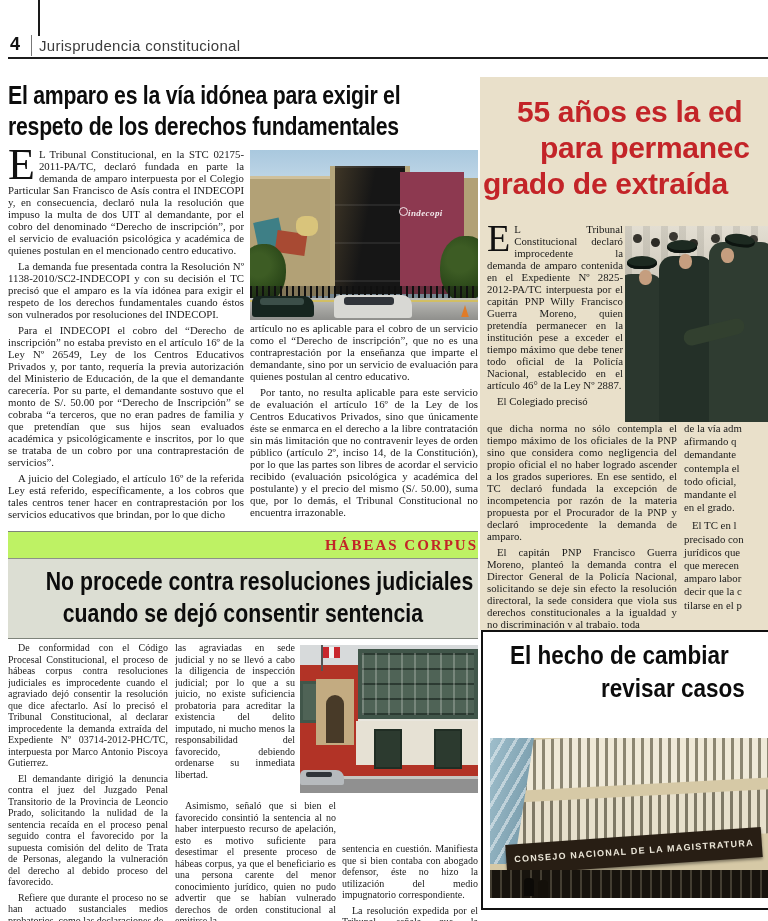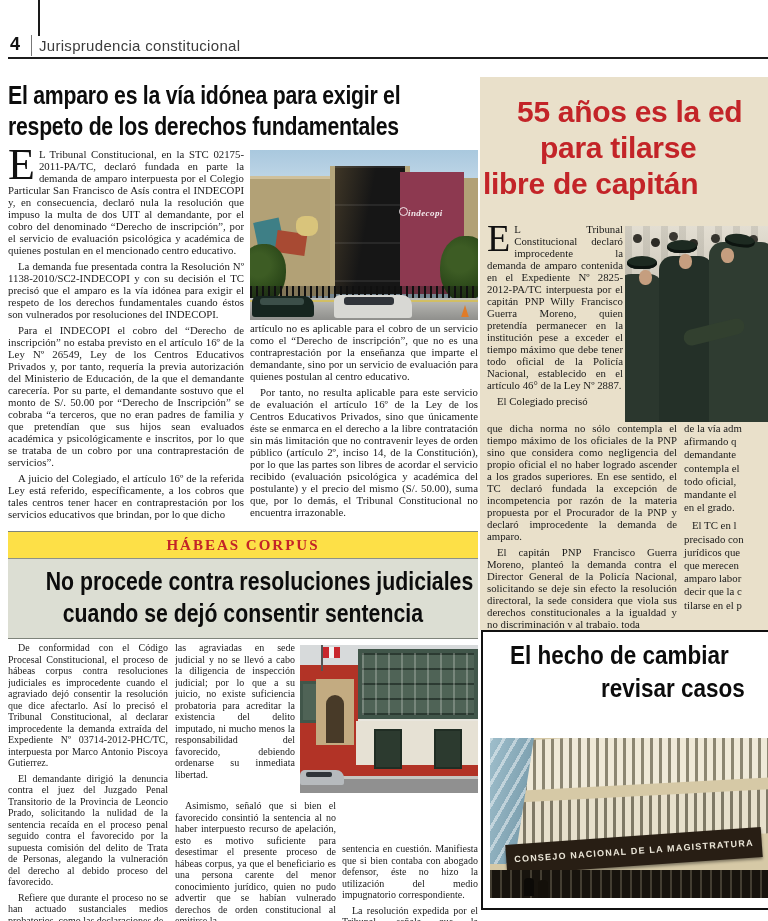--- a/index.html
+++ b/index.html
@@ -32,21 +32,21 @@
   .panel{position:absolute;left:480px;top:77px;width:288px;height:553px;background:#e9e0ca;}
   .red-hl{position:absolute;font:bold 30px/34px "Liberation Sans","DejaVu Sans",sans-serif;
           color:#c32428;white-space:nowrap;letter-spacing:-.3px;}
   .pcol{position:absolute;left:204px;top:345px;width:90px;height:206px;font-size:10.8px;}
   .pl{white-space:nowrap;line-height:13.2px;}
   .pl.pstart{margin-top:5px;text-indent:8px;}
 
   
   .band{position:absolute;left:8px;top:531px;width:470px;height:106px;background:#dcded3;
         border-top:1px solid #7e837a;border-bottom:1px solid #7e837a;}
-  .band-strip{position:relative;height:26px;background:#fde047;border-bottom:1px solid #8d9288;text-align:center;}
+  .band-strip{position:relative;height:26px;background:#bef264;border-bottom:1px solid #8d9288;text-align:right;}
   .kicker{font:bold 15px/26px "Liberation Serif",serif;color:#c32428;letter-spacing:2px;}
   .band-hl{margin-top:6px;text-align:center;}
   .band-hl .hl{display:inline-block;transform-origin:50% 0;font-size:25px;line-height:32px;}
 
   
   .box{position:absolute;left:481px;top:630px;width:287px;height:276px;background:#fff;
        border:2px solid #111;border-right:none;}
   .box .hl{position:absolute;transform:scaleX(.9);font-size:25px;line-height:30px;}
 
   
@@ -199,22 +199,22 @@
     <div class="cone"></div>
   </div>
 
   <div class="bcol m-body" style="left:250px;top:322px;width:228px;height:208px;">
     <p>artículo no es aplicable para el cobro de un servicio como el “Derecho de inscripción”, que no es una contraprestación por la enseñanza que imparte el demandante, sino por un servicio de evaluación para quienes postulan al centro educativo.</p>
     <p class="p-ind">Por tanto, no resulta aplicable para este servicio de evaluación el artículo 16º de la Ley de los Centros Educativos Privados, sino que únicamente éste se enmarca en el derecho a la libre contratación sin más limitación que no contravenir leyes de orden público (artículo 2º, inciso 14, de la Constitución), por lo que las partes son libres de acordar el servicio recibido (evaluación psicológica y académica del postulante) y el precio del mismo (S/. 50.00), suma que, por lo demás, el Tribunal Constitucional no encuentra irrazonable.</p>
   </div>
 
   <div class="panel">
     <div class="red-hl" style="left:37px;top:18px;">55 años es la ed</div>
-    <div class="red-hl" style="left:60px;top:54px;">para tilarse</div>
-    <div class="red-hl" style="left:3px;top:90px;">libre de capitán</div>
+    <div class="red-hl" style="left:60px;top:54px;">para permanec</div>
+    <div class="red-hl" style="left:3px;top:90px;">grado de extraída</div>
 
     <div class="bcol m-body" style="left:7px;top:146px;width:136px;height:200px;">
       <p><span class="dropcap small">E</span><span>L Tribunal Constitucional declaró improcedente la demanda de amparo contenida en el Expediente Nº 2825-2012-PA/TC interpuesta por el capitán PNP Willy Francisco Guerra Moreno, quien pretendía permanecer en la institución pese a exceder el tiempo máximo que debe tener todo oficial de la Policía Nacional, establecido en el artículo 46° de la Ley Nº 2887.</span></p>
       <p class="p-ind">El Colegiado precisó</p>
     </div>
 
     <div class="bcol m-body" style="left:7px;top:345px;width:190px;height:206px;">
       <p>que dicha norma no sólo contempla el tiempo máximo de los oficiales de la PNP sino que considera como negligencia del propio oficial el no haber logrado ascender a los grados superiores. En ese sentido, el TC declaró fundada la excepción de incompetencia por razón de la materia propuesta por el Procurador de la PNP y declaró improcedente la demanda de amparo.</p>
       <p class="p-ind">El capitán PNP Francisco Guerra Moreno, planteó la demanda contra el Director General de la Policía Nacional, solicitando se deje sin efecto la resolución directoral, la sede considera que viola sus derechos constitucionales a la igualdad y no discriminación y al trabajo, toda</p>
     </div>

